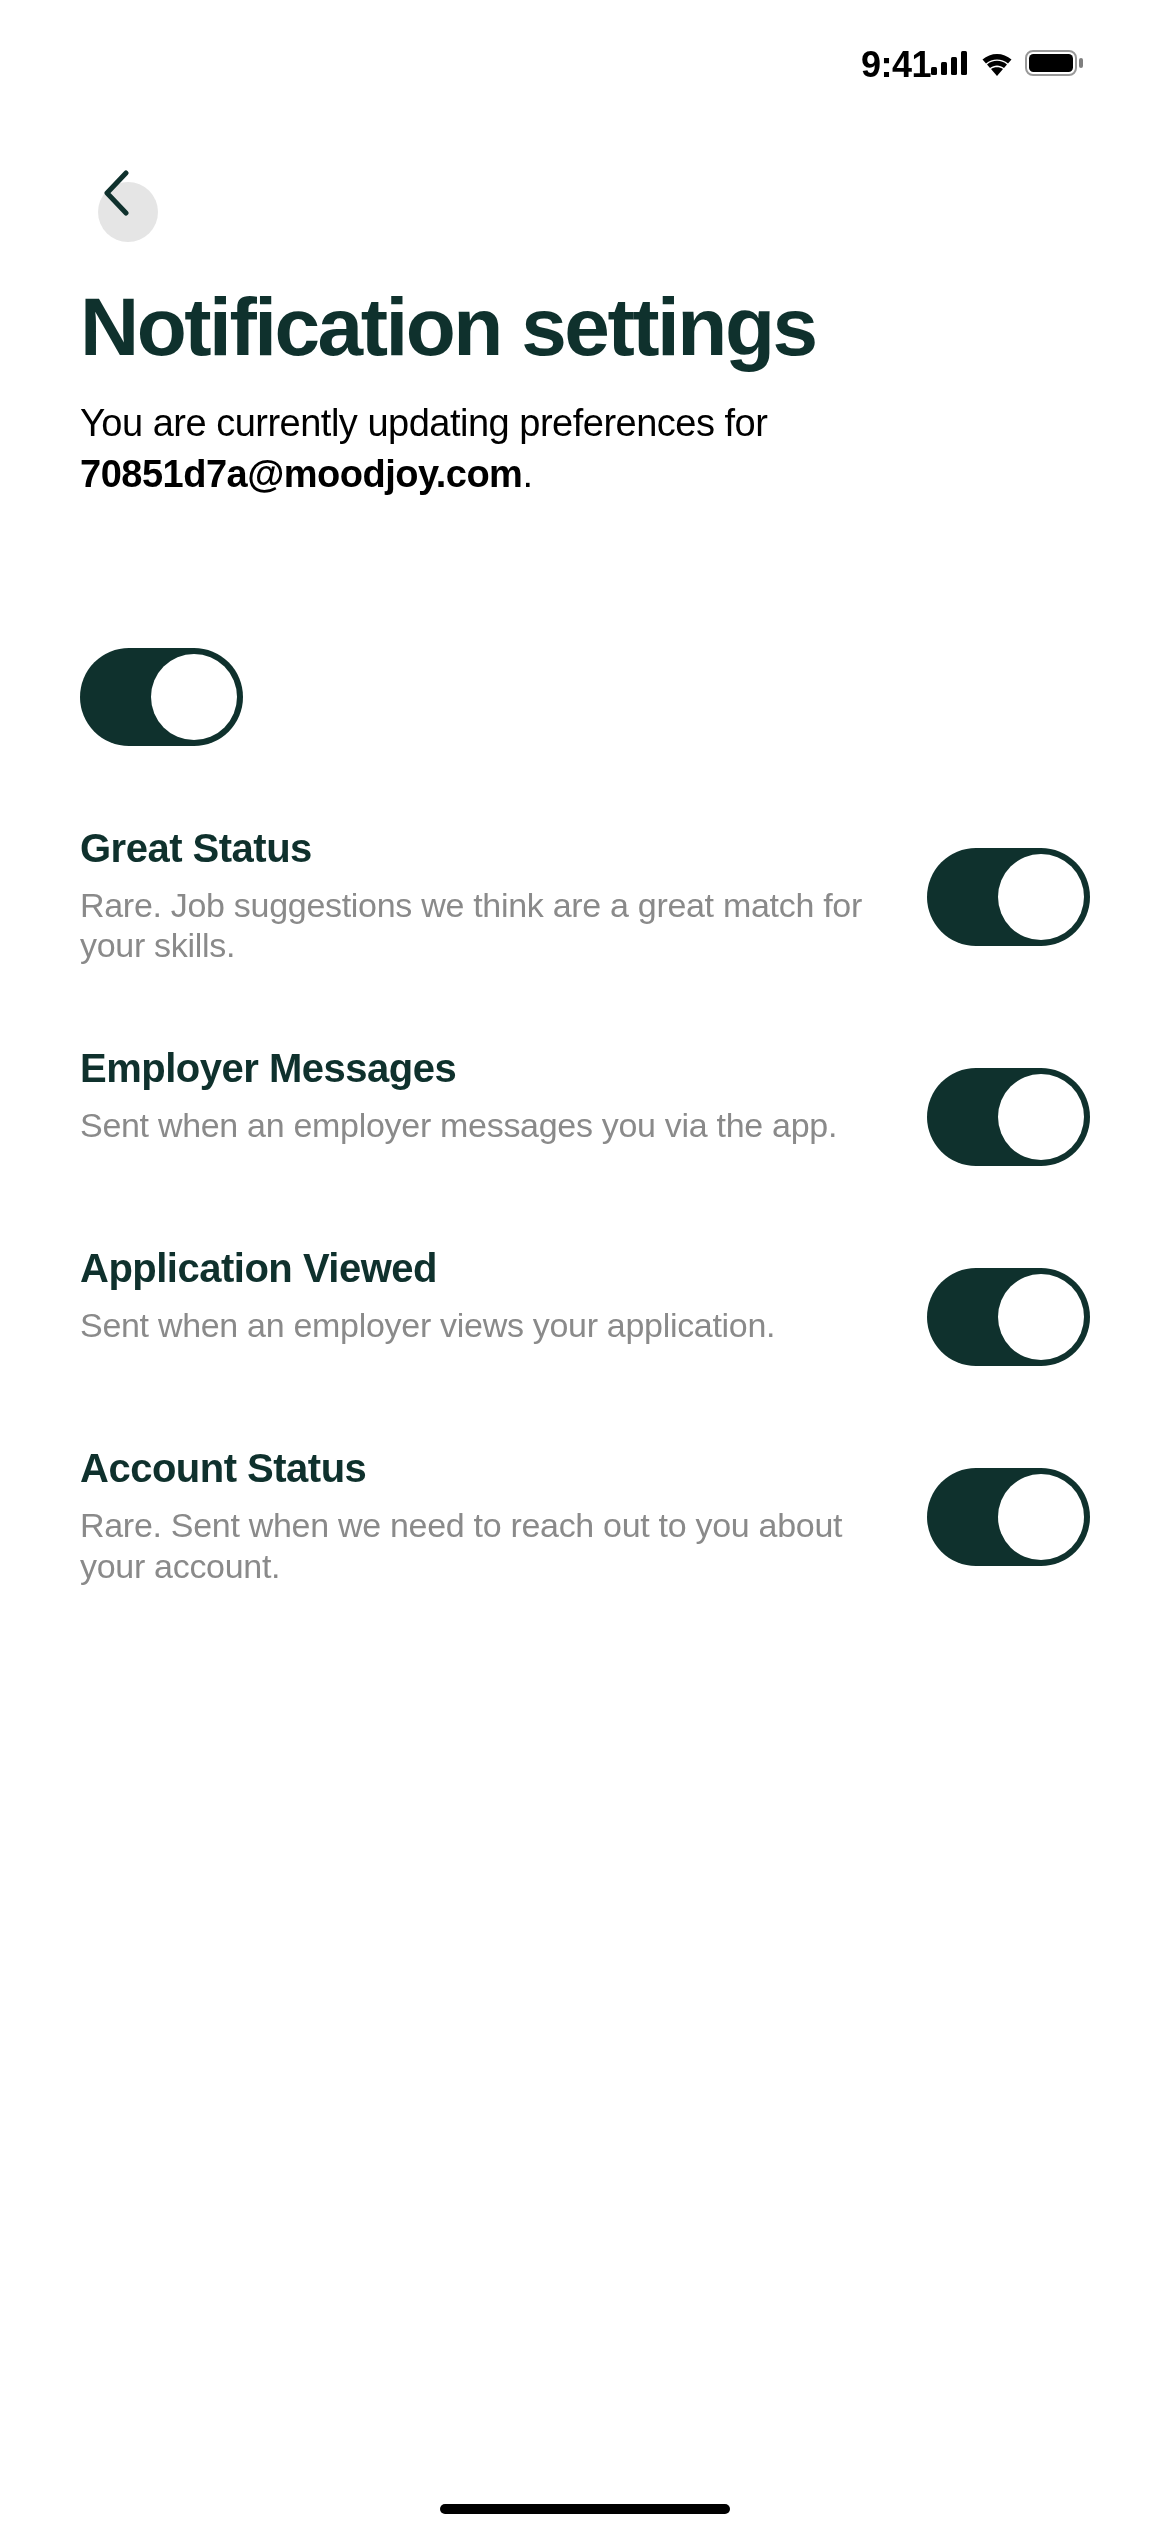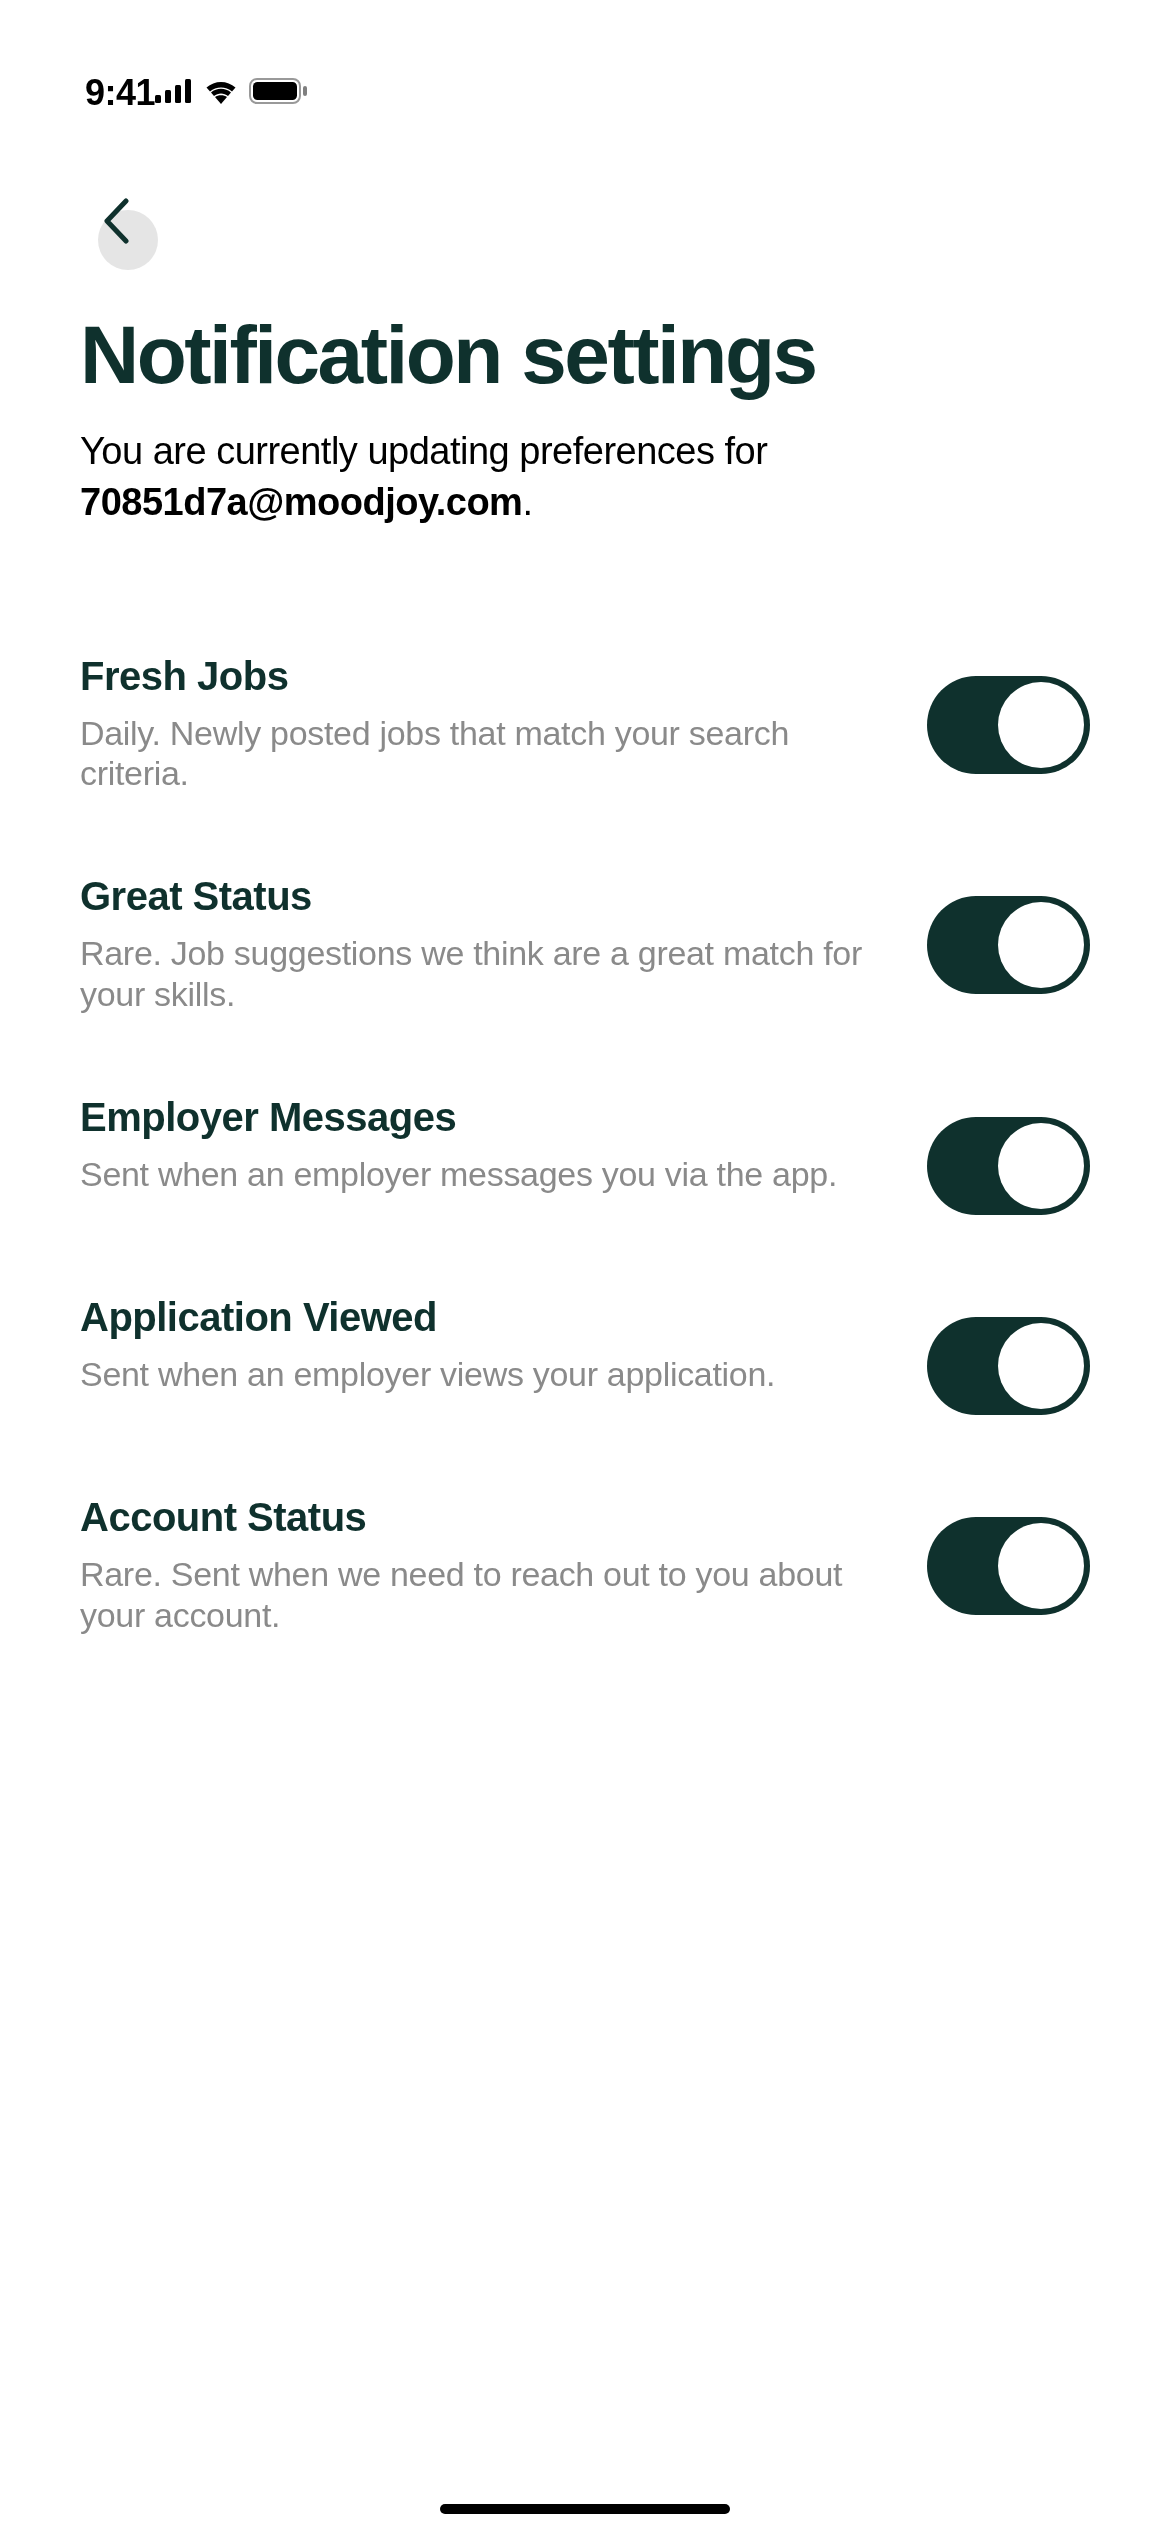--- a/index.html
+++ b/index.html
@@ -10,25 +10,24 @@
     body {
       width: 1170px;
       height: 2532px;
       background: #ffffff;
       font-family: -apple-system, BlinkMacSystemFont, "Segoe UI", Helvetica, Arial, sans-serif;
       position: relative;
       overflow: hidden;
     }
     .status-bar {
       display: flex;
-      justify-content: flex-start;
+      justify-content: flex-end;
       align-items: center;
       padding: 30px 85px 0 85px;
       height: 100px;
-      margin-top: 28px;
     }
     .status-time {
       font-size: 36px;
       font-weight: 600;
       letter-spacing: -0.5px;
     }
     .status-right {
       display: flex;
       align-items: center;
       gap: 10px;
@@ -180,24 +179,20 @@
 
 <div class="content">
   <h1 class="page-title">Notification settings</h1>
   <p class="page-description">
     <span>You are currently updating preferences for </span><span class="email">70851d7a@moodjoy.com</span><span>.</span>
   </p>
 
   <div class="settings-list">
 
     <div class="setting-item">
-      <div class="setting-text">
-        <div class="setting-title">Fresh Jobs</div>
-        <div class="setting-description">Daily. Newly posted jobs that match your search criteria.</div>
-      </div>
       <div class="toggle">
         <div class="toggle-knob"></div>
       </div>
     </div>
 
     <div class="setting-item">
       <div class="setting-text">
         <div class="setting-title">Great Status</div>
         <div class="setting-description">Rare. Job suggestions we think are a great match for your skills.</div>
       </div>

